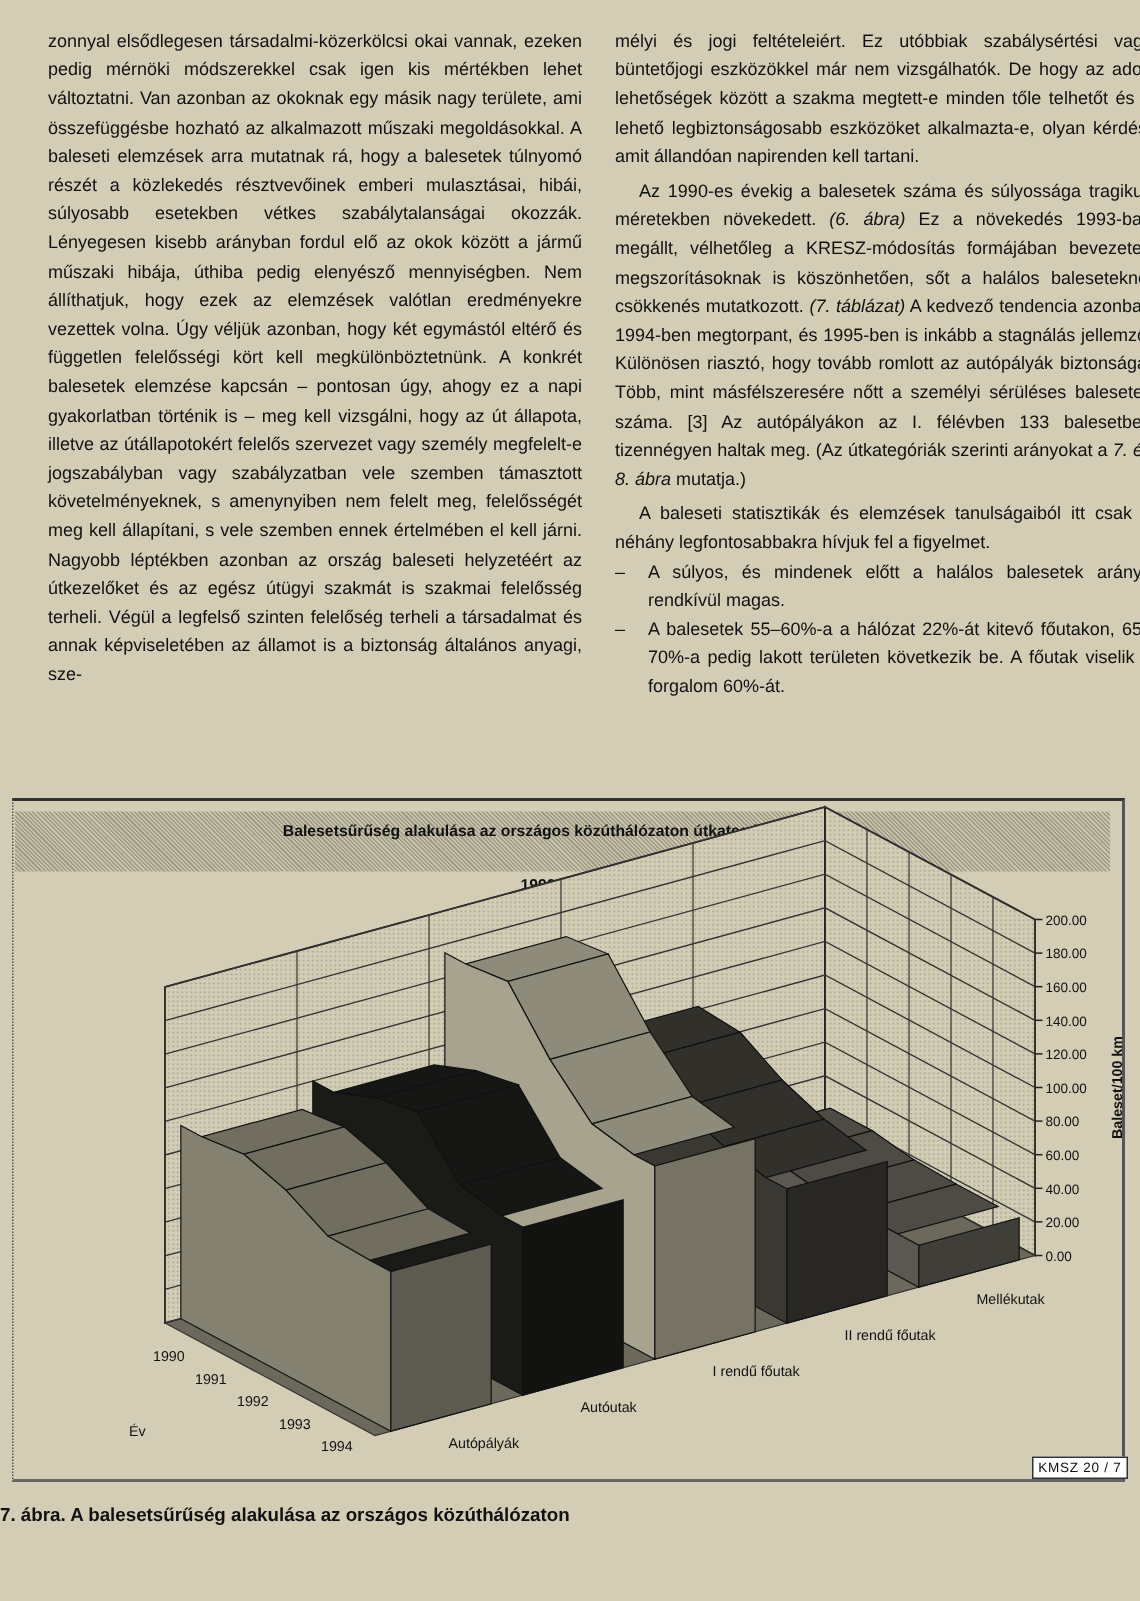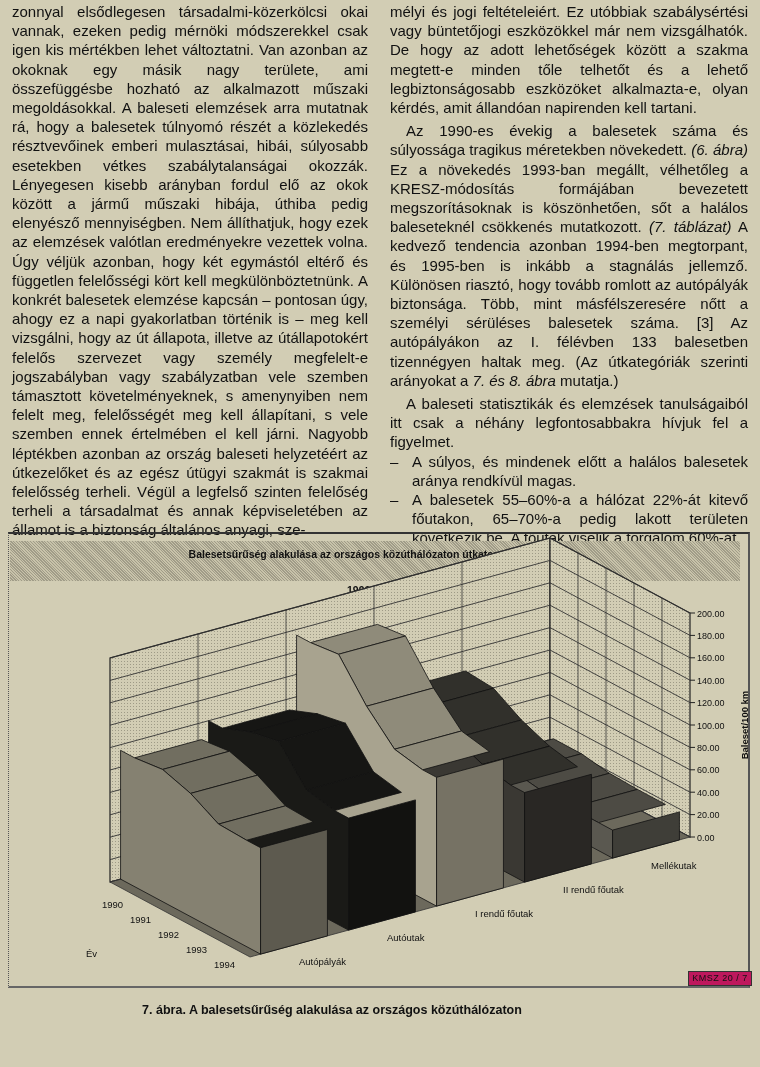--- a/index.html
+++ b/index.html
@@ -1,22 +1,22 @@
 <!DOCTYPE html>
 <html><head>
 <meta charset="utf-8">
 <style>
   html, body { margin:0; padding:0; }
   body {
     width:760px; height:1067px; background:#d2cdb4; position:relative; overflow:hidden;
     font-family:"Liberation Sans", sans-serif; color:#111;
   }
   .col {
-    position:absolute; top:2px; width:356px;
-    font-size:15px; line-height:19.2px; text-align:justify;
+    position:absolute; top:18px; width:356px;
+    font-size:12px; line-height:19.2px; text-align:justify;margin-left:20px;
   }
   .col.left { left:12px; }
   .col.right { left:390px; width:358px; }
   .col p { margin:0; }
   .col p.indent { text-indent:16px; }
   .col p.gap { margin-top:4px; }
   .col i { }
   .col .dash { display:flex; }
   .col .dash .m { width:22px; flex:none; }
   .col .dash .t { flex:1; text-align:justify; }
@@ -27,26 +27,26 @@
   }
   .chart-title-bar {
     position:absolute; left:10px; top:541px; width:730px; height:40px;
     background:repeating-linear-gradient(45deg,#a09c88 0 1px,#c8c3aa 1px 2px);
   }
   .chart-title {
     position:absolute; left:10px; width:730px; text-align:center; font-size:10.5px; font-weight:bold; color:#111;
   }
   svg#chart { position:absolute; left:0; top:0; }
   .caption {
-    position:absolute; left:0; width:664px; top:1003px; text-align:center;
+    position:absolute; left:0; width:664px; top:1003px; 
     font-size:12.5px; font-weight:bold;
   }
   .stamp {
     position:absolute; left:688px; top:971px; width:62px; height:13px; border:1px solid #333;
-    font-size:9px; line-height:13px; text-align:center; letter-spacing:0.5px; background:#be185d;
+    font-size:9px; line-height:13px; text-align:center; letter-spacing:0.5px; background:#ffffff;
   }
 </style>
 </head>
 <body>
 
 <div class="col left">
   <p>zonnyal elsődlegesen társadalmi-közerkölcsi okai vannak, ezeken pedig mérnöki módszerekkel csak igen kis mértékben lehet változtatni. Van azonban az okoknak egy másik nagy területe, ami összefüggésbe hozható az alkalmazott műszaki megoldásokkal. A baleseti elemzések arra mutatnak rá, hogy a balesetek túlnyomó részét a közlekedés résztvevőinek emberi mulasztásai, hibái, súlyosabb esetekben vétkes szabálytalanságai okozzák. Lényegesen kisebb arányban fordul elő az okok között a jármű műszaki hibája, úthiba pedig elenyésző mennyiségben. Nem állíthatjuk, hogy ezek az elemzések valótlan eredményekre vezettek volna. Úgy véljük azonban, hogy két egymástól eltérő és független felelősségi kört kell megkülönböztetnünk. A konkrét balesetek elemzése kapcsán – pontosan úgy, ahogy ez a napi gyakorlatban történik is – meg kell vizsgálni, hogy az út állapota, illetve az útállapotokért felelős szervezet vagy személy megfelelt-e jogszabályban vagy szabályzatban vele szemben támasztott követelményeknek, s amenynyiben nem felelt meg, felelősségét meg kell állapítani, s vele szemben ennek értelmében el kell járni. Nagyobb léptékben azonban az ország baleseti helyzetéért az útkezelőket és az egész útügyi szakmát is szakmai felelősség terheli. Végül a legfelső szinten felelőség terheli a társadalmat és annak képviseletében az államot is a biztonság általános anyagi, sze-</p>
 </div>
 
 <div class="col right">

